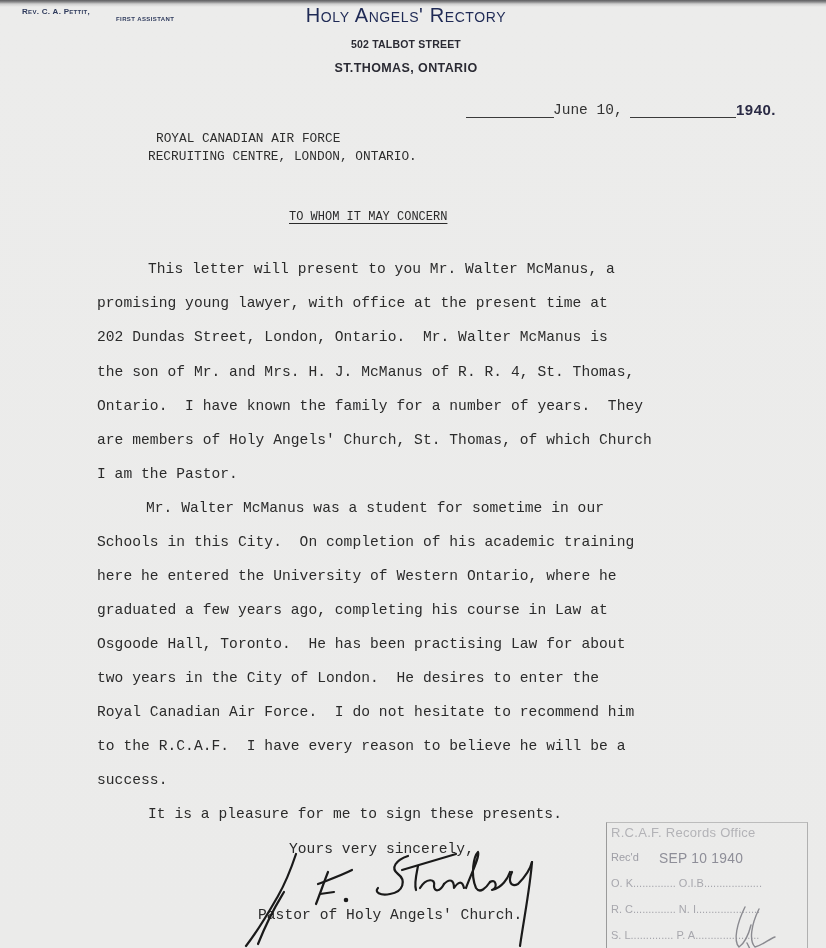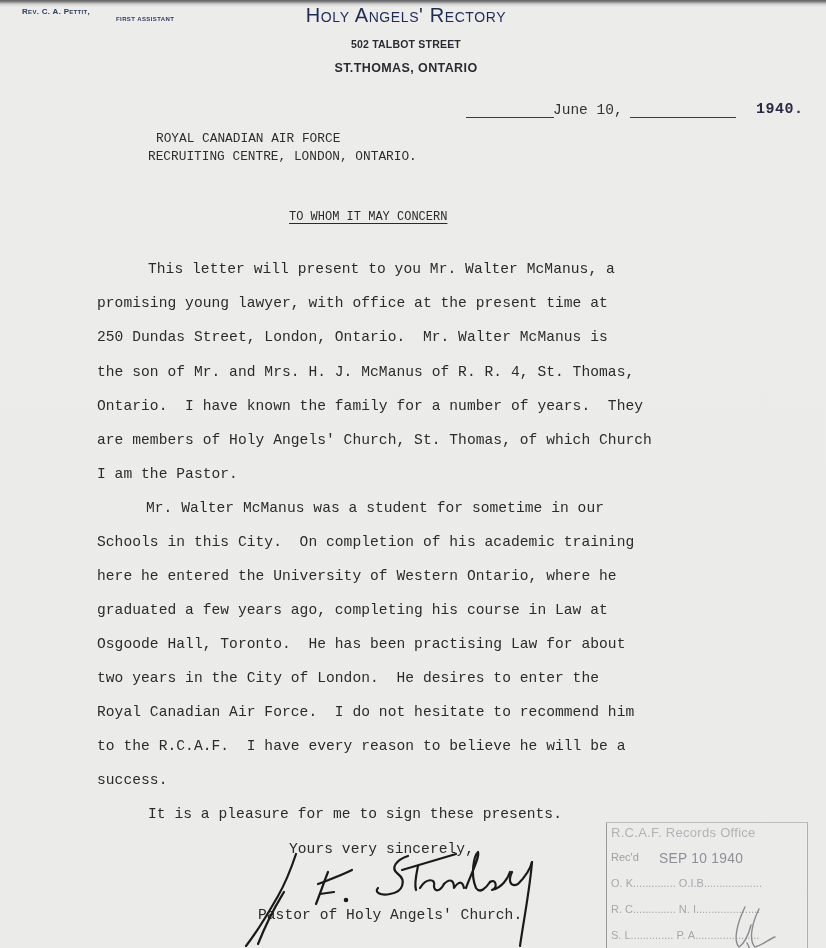--- a/index.html
+++ b/index.html
@@ -43,22 +43,22 @@
     left: 260px; top: 61px; width: 292px; text-align: center;
     font-family: "Liberation Sans", "DejaVu Sans", sans-serif;
     font-weight: bold; font-size: 12.5px; letter-spacing: 0.4px; color: #2a2a33;
   }
 
   
   .date-rule { position: absolute; height: 1px; background: #3a3a3a; top: 117px; }
   .date-rule.a { left: 466px; width: 88px; }
   .date-rule.b { left: 630px; width: 106px; }
   .date-text { left: 553px; top: 102px; font-size: 14.5px; color: #333; }
-  .date-year { left: 756px; top: 101px; font-size: 15px; font-weight: bold; color: #2a2a44;
-    font-family: Liberation Mono, monospace; letter-spacing: 0.5px; }
+  .date-year { left: 736px; top: 101px; font-size: 15px; font-weight: bold; color: #2a2a44;
+    font-family: Liberation Sans, sans-serif; letter-spacing: 0.5px; }
 
   
   .tw { font-size: 14.6px; letter-spacing: 0.05px; color: #2b2b2b; }
   .tw-small { font-size: 12.8px; color: #2e2e2e; }
 
   .subject {
     left: 289px; top: 210px; font-size: 12px; color: #2b2b2b;
     text-decoration: underline; text-underline-offset: 3px;
   }
 
@@ -95,21 +95,21 @@
   <div class="abs date-text">June 10,</div>
   <div class="abs date-year">1940.</div>
 
   <div class="abs tw-small" style="left:156px; top:131px;">ROYAL CANADIAN AIR FORCE</div>
   <div class="abs tw-small" style="left:148px; top:149px;">RECRUITING CENTRE, LONDON, ONTARIO.</div>
 
   <div class="abs subject">TO WHOM IT MAY CONCERN</div>
 
   <div class="abs tw" style="left:148px; top:261px;">This letter will present to you Mr. Walter McManus, a</div>
   <div class="abs tw" style="left:97px;  top:295px;">promising young lawyer, with office at the present time at</div>
-  <div class="abs tw" style="left:97px;  top:329px;">250 Dundas Street, London, Ontario.  Mr. Walter McManus is</div>
+  <div class="abs tw" style="left:97px;  top:329px;">202 Dundas Street, London, Ontario.  Mr. Walter McManus is</div>
   <div class="abs tw" style="left:97px;  top:364px;">the son of Mr. and Mrs. H. J. McManus of R. R. 4, St. Thomas,</div>
   <div class="abs tw" style="left:97px;  top:398px;">Ontario.  I have known the family for a number of years.  They</div>
   <div class="abs tw" style="left:97px;  top:432px;">are members of Holy Angels' Church, St. Thomas, of which Church</div>
   <div class="abs tw" style="left:97px;  top:466px;">I am the Pastor.</div>
 
   <div class="abs tw" style="left:146px; top:500px;">Mr. Walter McManus was a student for sometime in our</div>
   <div class="abs tw" style="left:97px;  top:534px;">Schools in this City.  On completion of his academic training</div>
   <div class="abs tw" style="left:97px;  top:568px;">here he entered the University of Western Ontario, where he</div>
   <div class="abs tw" style="left:97px;  top:602px;">graduated a few years ago, completing his course in Law at</div>
   <div class="abs tw" style="left:97px;  top:636px;">Osgoode Hall, Toronto.  He has been practising Law for about</div>

